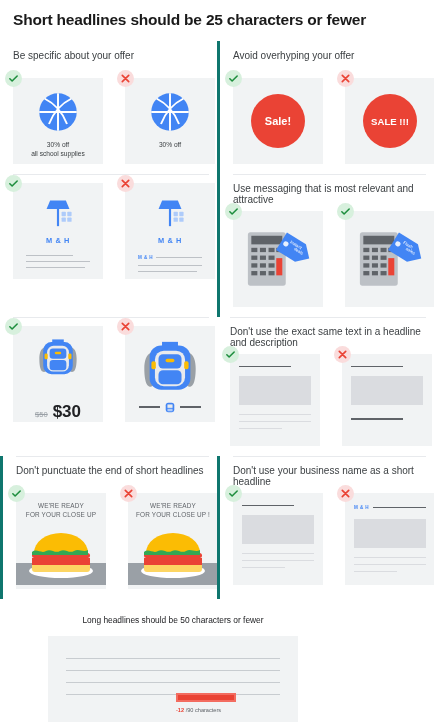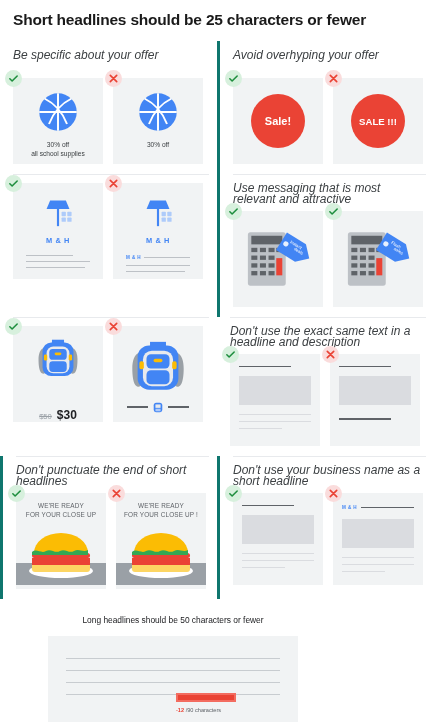--- a/index.html
+++ b/index.html
@@ -34,30 +34,29 @@
     position: relative;
   }
   .cell.right-col { border-left: 3px solid #0f766e; }
   .cell.has-top-rule::before {
     content: "";
     position: absolute;
     left: 13px; right: 8px; top: 0;
     height: 1px; background: #e8eaed;
   }
   .cell-title {
-    font-size: 12px;
+    font-size: 10px;
     line-height: 11px;
     color: #3c4043;
     margin-bottom: 6px;
     min-height: 22px;
-    font-style: italic;
-  }
-
-  
-  .pair { display: flex; gap: 10px; }
+  }
+
+  
+  .pair { display: flex; gap: 22px; }
   .example { position: relative; width: 90px; }
   .badge {
     position: absolute;
     left: -8px; top: -8px;
     width: 17px; height: 17px;
     border-radius: 50%;
     display: flex; align-items: center; justify-content: center;
     z-index: 3;
   }
   .badge.good { background: #d7f0dd; }
@@ -108,21 +107,21 @@
   }
   .line-with-label .ln { flex: 1; height: 1px; background: #bdc1c6; margin: 0; }
 
   
   .tile-calc { height: 96px; justify-content: center; }
 
   
   .tile-pack { height: 96px; justify-content: flex-start; padding-top: 7px; }
   .price-row { margin-top: 3px; display: flex; align-items: baseline; gap: 5px; }
   .price-old { font-size: 7.6px; color: #9aa0a6; text-decoration: line-through; margin-top: 29px; }
-  .price-new { font-size: 12px; font-weight: bold; color: #202124; }
+  .price-new { font-size: 17px; font-weight: bold; color: #202124; }
   .dash-row { margin-top: 5px; display: flex; align-items: center; gap: 4px; }
   .dash-row .dash { width: 21px; height: 1.6px; background: #5f6368; }
 
   
   .tile-burger { height: 96px; justify-content: flex-start; padding-top: 9px; position: relative; }
   .burger-head {
     font-size: 6.4px; line-height: 8.5px; text-align: center;
     color: #5f6368; letter-spacing: .15px;
   }
 

